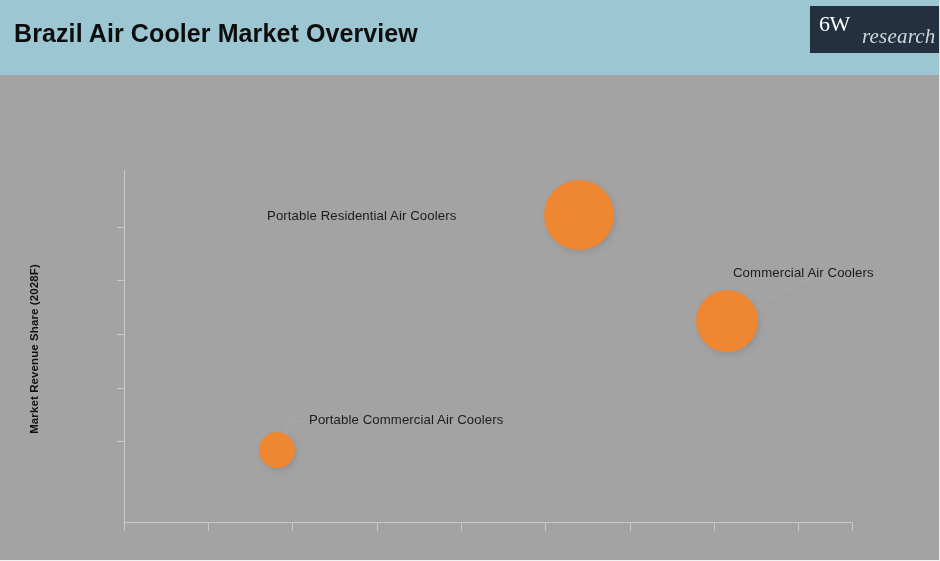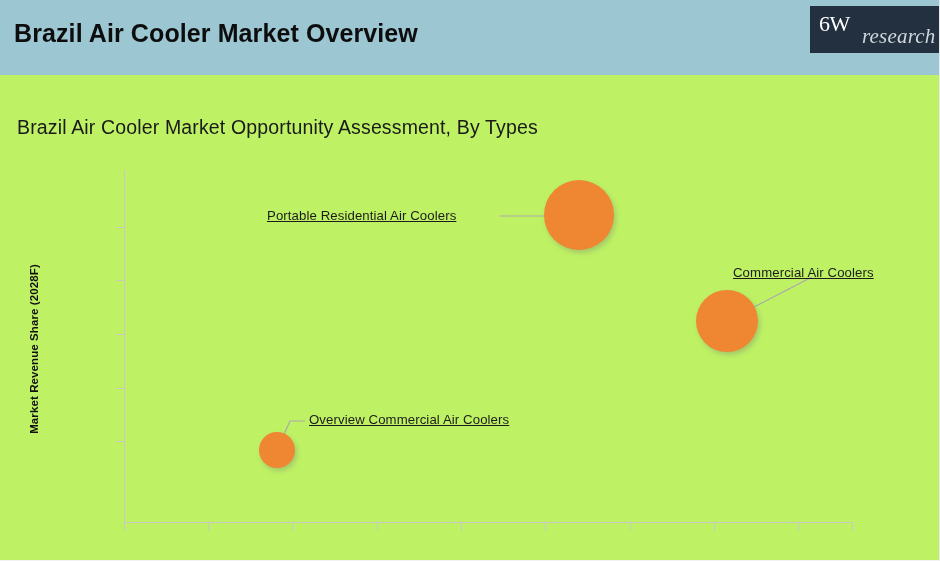--- a/index.html
+++ b/index.html
@@ -10,21 +10,21 @@
     width: 940px;
     height: 561px;
     background: #ffffff;
     font-family: "Liberation Sans", sans-serif;
     overflow: hidden;
   }
   #slide {
     position: relative;
     width: 940px;
     height: 561px;
-    background: #bef264;
+    background: #a3a3a3;
     box-sizing: border-box;
     border-right: 1px solid #e9e9e9;
     border-bottom: 1px solid #f2f2f2;
     overflow: hidden;
   }
 
   
   #header-band {
     position: absolute;
     left: 0;
@@ -125,37 +125,35 @@
     border-radius: 50%;
     background: #ef8632;
     box-shadow: 2px 3px 5px rgba(120, 120, 120, 0.35);
   }
   .point-label {
     position: absolute;
     font-size: 13.2px;
     color: #1c1c1c;
     white-space: nowrap;
     letter-spacing: 0.1px;
-    text-decoration: underline;
   }
 </style>
 </head>
 <body>
 
 <div id="slide">
 
   <div id="header-band">
     <div id="header-title">Brazil Air Cooler Market Overview</div>
     <div id="logo-box">
       <span id="logo-6w">6W</span>
       <span id="logo-research">research</span>
     </div>
   </div>
 
-  <div id="chart-title">Brazil Air Cooler Market Opportunity Assessment, By Types</div>
 
   <div id="plot">
 
     <svg width="940" height="561" style="position:absolute;left:0;top:0;">
 
       <line x1="124.5" y1="170" x2="124.5" y2="523" stroke="#c9c9c9" stroke-width="1"></line>
 
       <line x1="117" y1="227.5" x2="124.5" y2="227.5" stroke="#c9c9c9" stroke-width="1"></line>
       <line x1="117" y1="280.5" x2="124.5" y2="280.5" stroke="#c9c9c9" stroke-width="1"></line>
       <line x1="117" y1="334.5" x2="124.5" y2="334.5" stroke="#c9c9c9" stroke-width="1"></line>
@@ -179,18 +177,18 @@
       <polyline points="277,450 290,421 305,421" fill="none" stroke="#a9a9a9" stroke-width="1.2"></polyline>
       <line x1="727" y1="321" x2="812" y2="277" stroke="#a9a9a9" stroke-width="1.2"></line>
     </svg>
 
     <div class="bubble" style="left:544px; top:180px; width:70px; height:70px;"></div>
     <div class="bubble" style="left:696px; top:290px; width:62px; height:62px;"></div>
     <div class="bubble" style="left:259px; top:432px; width:36px; height:36px;"></div>
 
     <div class="point-label" style="left:267px; top:208px;">Portable Residential Air Coolers</div>
     <div class="point-label" style="left:733px; top:265px;">Commercial Air Coolers</div>
-    <div class="point-label" style="left:309px; top:412px;">Overview Commercial Air Coolers</div>
+    <div class="point-label" style="left:309px; top:412px;">Portable Commercial Air Coolers</div>
 
     <div id="y-axis-label">Market Revenue Share (2028F)</div>
   </div>
 
 </div>
 
 </body></html>

